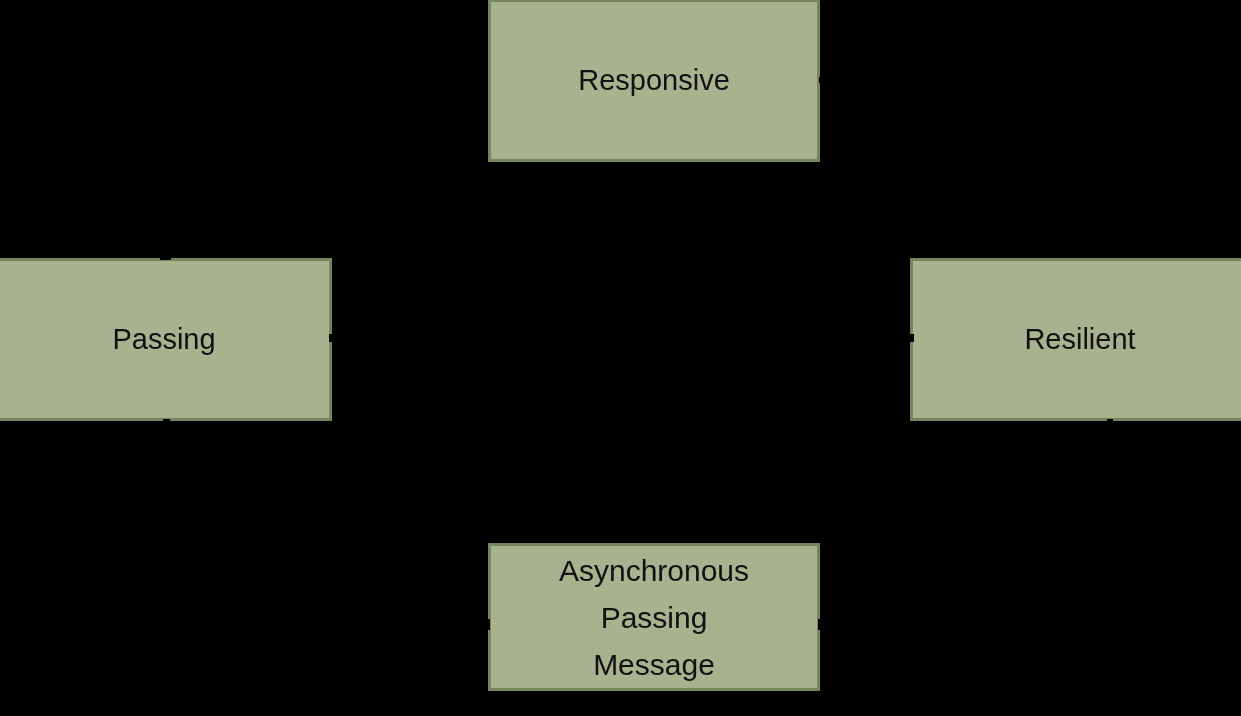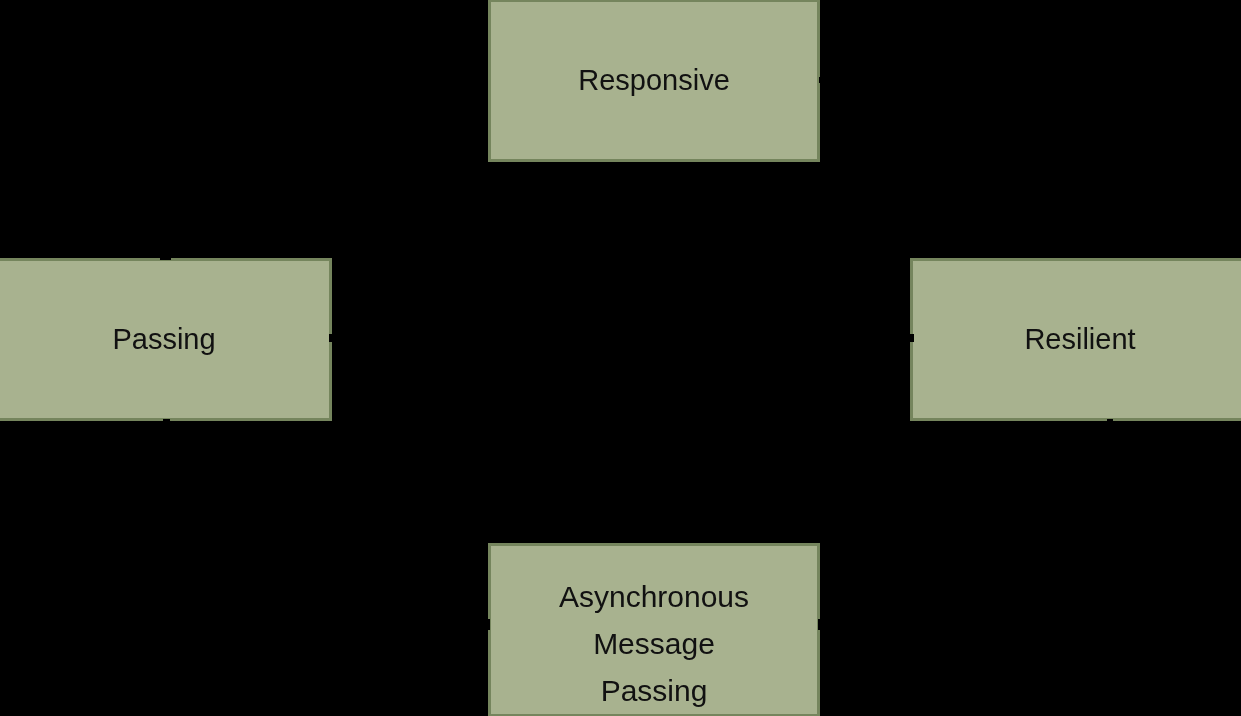--- a/index.html
+++ b/index.html
@@ -32,21 +32,21 @@
     line-height: 1.25;
     white-space: nowrap;
   }
   .label.multi {
     font-size: 30px;
     line-height: 47px;
   }
   .box-responsive { left: 488px; top: -1px;  width: 332px; height: 163px; }
   .box-elastic    { left: -4px;  top: 258px; width: 336px; height: 163px; }
   .box-resilient  { left: 910px; top: 258px; width: 340px; height: 163px; }
-  .box-async      { left: 488px; top: 543px; width: 332px; height: 174px; align-items: flex-end; }
+  .box-async      { left: 488px; top: 543px; width: 332px; height: 148px; }
 
   .tick {
     position: absolute;
     background: var(--tick, #000000);
   }
   .t1  { left: 482px;  top: 76px;  width: 6px;  height: 6px;  } 
   .t2  { left: 819px;  top: 77px;  width: 6px;  height: 6px;  } 
   .t3  { left: 160px;  top: 255px; width: 11px; height: 5px;  } 
   .t4  { left: 163px;  top: 419px; width: 7px;  height: 6px;  } 
   .t5  { left: 329px;  top: 334px; width: 6px;  height: 8px;  } 
@@ -69,22 +69,22 @@
     <div class="label">Passing</div>
   </div>
 
   <div class="box box-resilient">
     <div class="label">Resilient</div>
   </div>
 
   <div class="box box-async">
     <div class="label multi">
       <div>Asynchronous</div>
+      <div>Passing</div>
       <div>Message</div>
-      <div>Passing</div>
     </div>
   </div>
 
   <div class="tick t1"></div>
   <div class="tick t2"></div>
   <div class="tick t3"></div>
   <div class="tick t4"></div>
   <div class="tick t5"></div>
   <div class="tick t6"></div>
   <div class="tick t7"></div>

